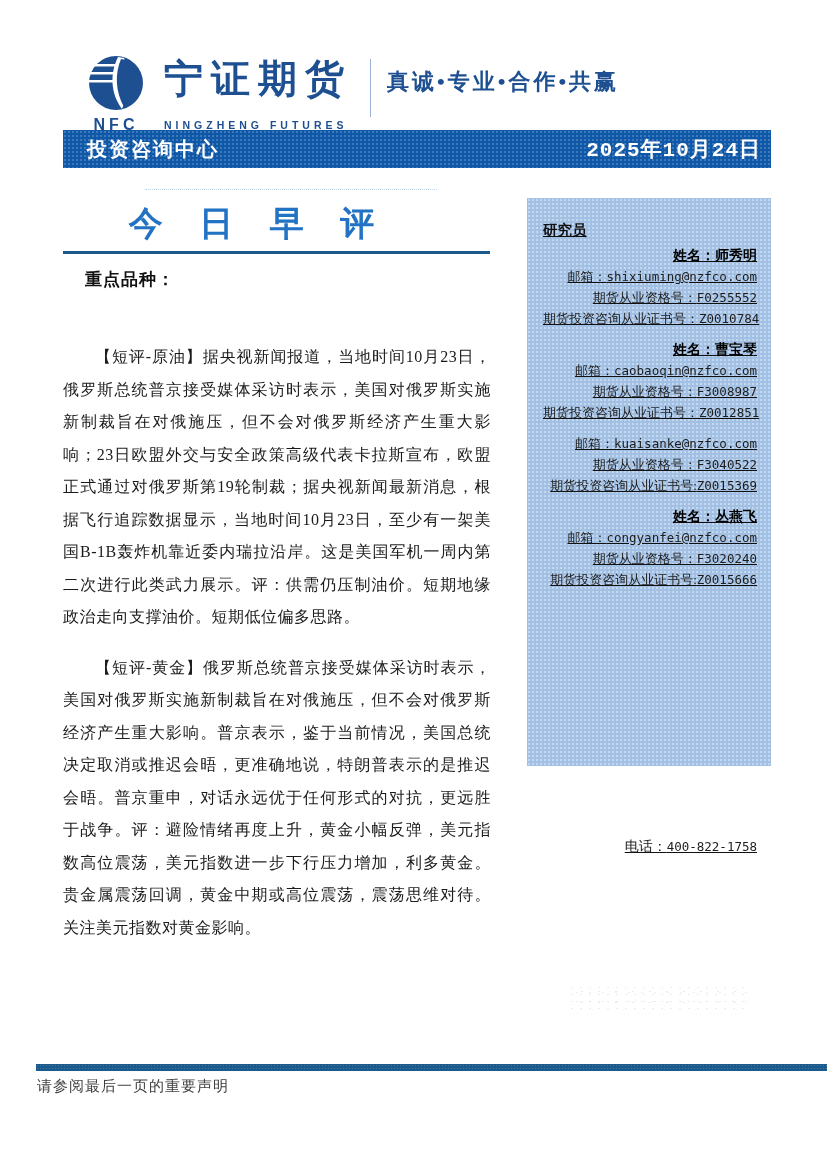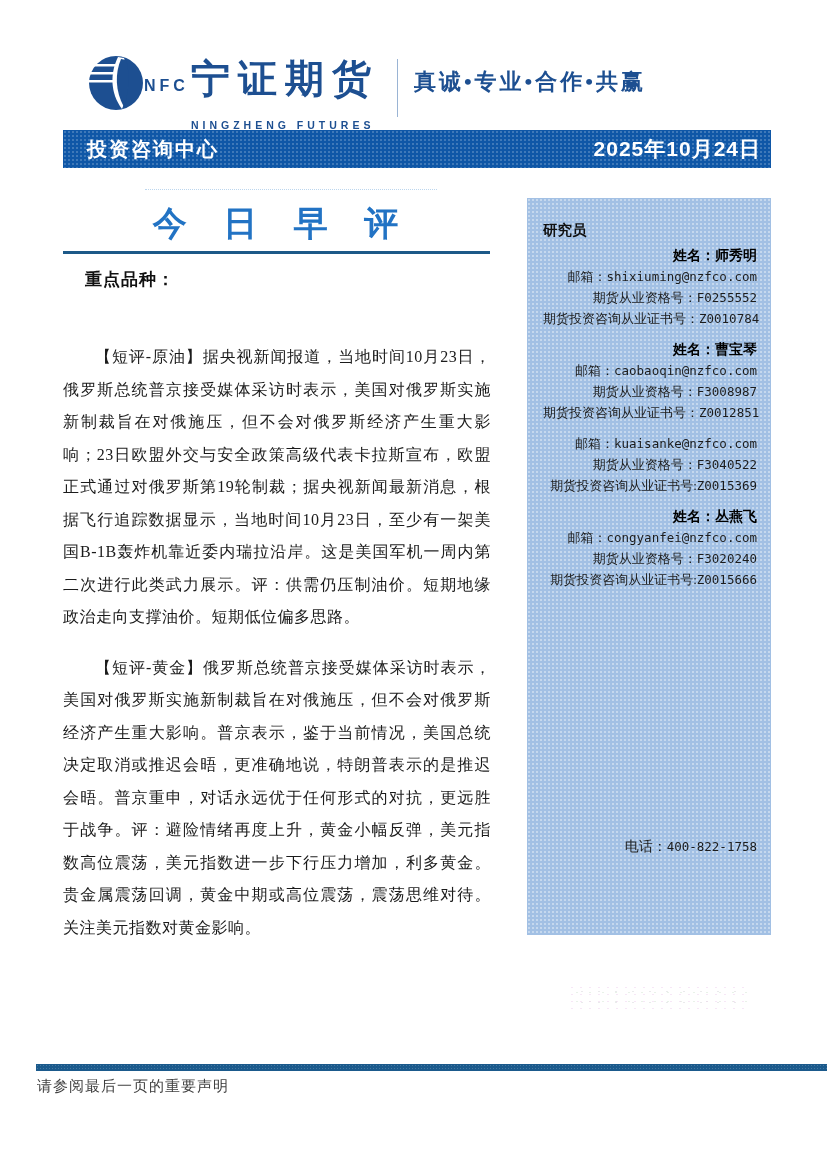--- a/index.html
+++ b/index.html
@@ -5,66 +5,66 @@
   * { margin:0; padding:0; box-sizing:border-box; }
   html,body { background:#ffffff; }
   .page {
     position:relative; width:827px; height:1169px; margin:0 auto;
     background:#ffffff; overflow:hidden;
     font-family:"Liberation Serif","DejaVu Serif",serif;
   }
 
   
   .logo-row { position:absolute; left:88px; top:55px; display:flex; align-items:flex-start; }
-  .globe-wrap { display:flex; flex-direction:row; align-items:center; margin-right:2px;justify-content:center; }
+  .globe-wrap { display:flex; flex-direction:column; align-items:center; margin-right:20px;justify-content:center; }
   .nfc-abbr { font-family:"Liberation Sans","DejaVu Sans",sans-serif; font-weight:bold;
               color:#1d4f91; font-size:16px; letter-spacing:4px; margin-top:1px; }
   .brand-block { margin-top:2px; }
   .brand-cn { color:#1d4f91; font-weight:bold; font-size:39px; letter-spacing:8px; line-height:44px;
               font-family:"Liberation Serif","DejaVu Serif",serif; }
   .brand-en { color:#1d4f91; font-weight:bold; font-size:10.5px; letter-spacing:4px;
               font-family:"Liberation Sans","DejaVu Sans",sans-serif; margin-top:18px; }
   .logo-divider { width:1px; height:58px; background:#9ab4d4; margin:4px 16px 0 18px; }
   .slogan { color:#1d4f91; font-weight:bold; font-size:22px; letter-spacing:3px; margin-top:12px;
             font-family:"Liberation Serif","DejaVu Serif",serif; }
 
   
   .header-bar {
     position:absolute; left:63px; top:130px; width:708px; height:38px;
     background-color:#0f57a7;
     background-image:radial-gradient(rgba(255,255,255,.20) 1px, rgba(0,0,0,0) 1px);
     background-size:4px 4px;
     display:flex; align-items:center; justify-content:space-between; padding:0 10px 0 24px;
-    color:#ffffff; font-family:Liberation Sans, sans-serif;
+    color:#ffffff; font-family:Liberation Mono, monospace;
   }
   .header-bar .dept { font-size:20px; font-weight:bold; letter-spacing:2px; }
   .header-bar .date { font-size:21px; font-weight:bold; letter-spacing:1px; }
 
   
   .faint-dotted { position:absolute; left:145px; top:189px; width:292px;
                   border-top:1px dotted #bcd6ee; }
-  .doc-title { position:absolute; left:69px; top:201px; width:427px; text-align:center;
+  .doc-title { position:absolute; left:45px; top:201px; width:427px; text-align:center;
                color:#2273c4; font-size:34px; font-weight:bold; letter-spacing:14px;
                font-family:"Liberation Serif","DejaVu Serif",serif; white-space:nowrap; }
   .title-rule { position:absolute; left:63px; top:251px; width:427px; height:3px; background:#1c5988; }
 
   
   .section-heading { position:absolute; left:85px; top:268px; font-size:17px; font-weight:bold;
                      color:#111; letter-spacing:1px; }
   .body-col { position:absolute; left:63px; top:341px; width:428px; }
   .body-col p { font-size:16px; line-height:32.5px; color:#1b1b1b; text-align:justify;
                 text-indent:2em; margin-bottom:18px; letter-spacing:0.5px; }
 
   
   .sidebar {
-    position:absolute; left:527px; top:198px; width:244px; height:737px;
+    position:absolute; left:527px; top:198px; width:244px; height:568px;
     background-color:#a2c0e4;
     background-image:radial-gradient(rgba(255,255,255,.38) 1px, rgba(0,0,0,0) 1px);
     background-size:4px 4px;
-    padding:22px 14px 0 16px; color:#111;
+    padding:22px 14px 0 16px; color:#111;text-decoration:underline;
   }
   .sb-heading { font-weight:bold; font-size:14.5px; line-height:21px; margin-bottom:4px; }
   .researcher { margin-bottom:10px; }
   .r-line { font-size:13px; line-height:21px; white-space:nowrap; color:#1c1c1c;text-align:right; }
   .r-name { font-weight:bold; font-size:14px; color:#000; }
   .mono { font-family:"DejaVu Sans Mono","Liberation Mono",monospace; font-size:12.5px; }
   .phone-line { margin-top:246px; font-size:14px; white-space:nowrap;margin-left:18px; }
 
   
   .scan-watermark {

